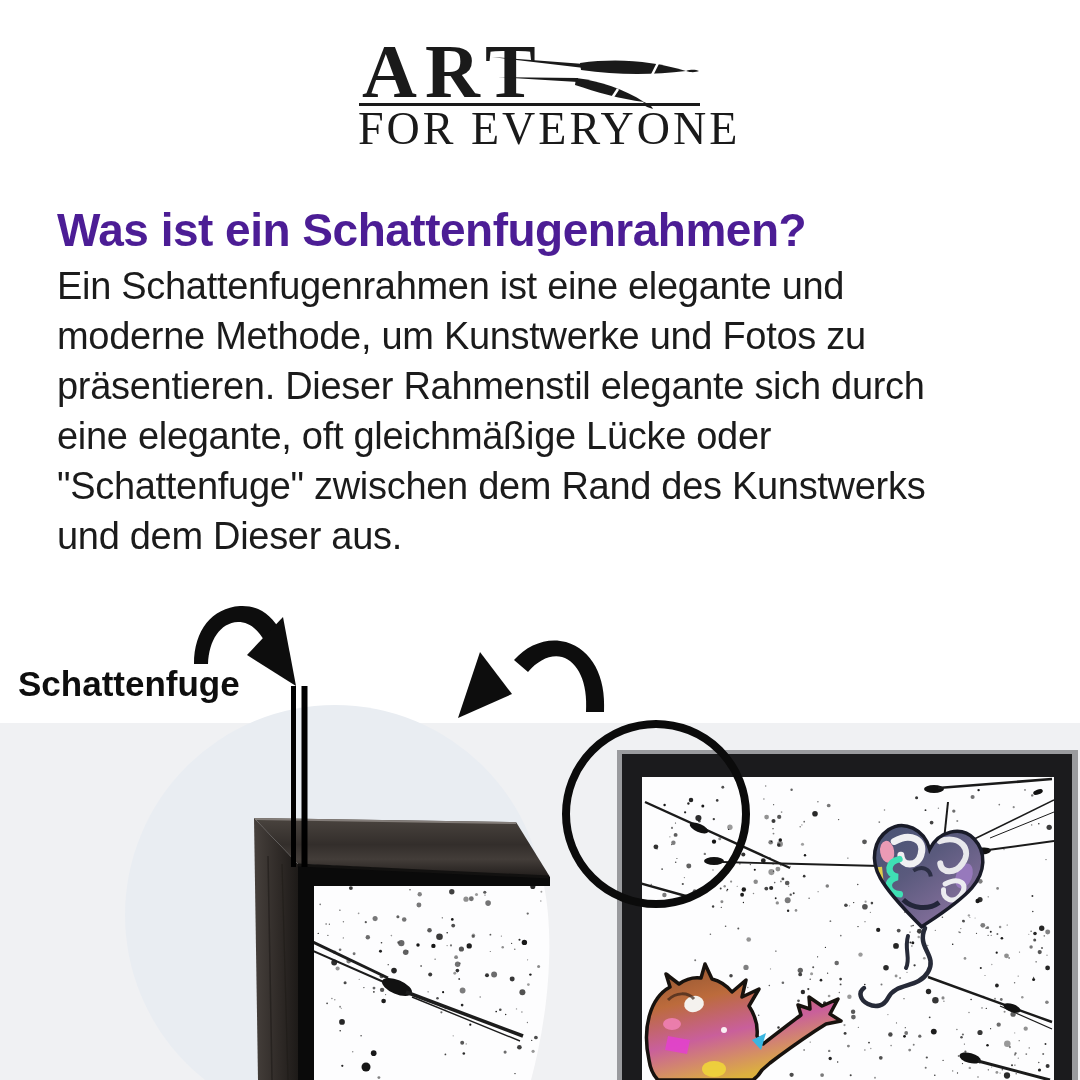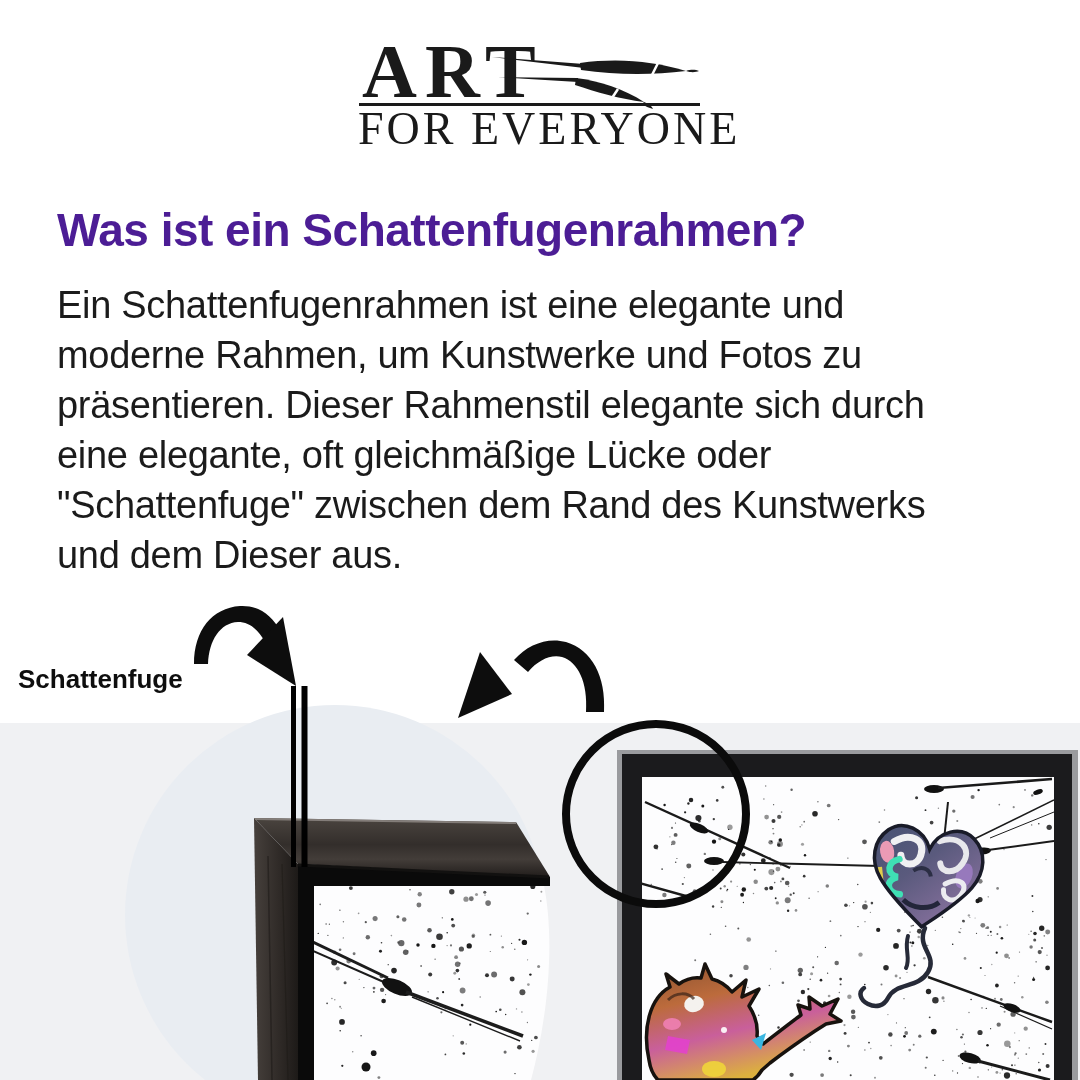--- a/index.html
+++ b/index.html
@@ -10,25 +10,25 @@
   
   .logo-art{left:362px;top:36px;font-family:"Liberation Serif","DejaVu Serif",serif;
             font-size:76px;font-weight:600;letter-spacing:8px;color:#1a1a1a;line-height:70px;}
   .logo-rule{left:359px;top:103px;width:341px;height:3px;background:#1a1a1a;}
   .logo-sub{left:358px;top:106px;font-family:"Liberation Serif","DejaVu Serif",serif;
             font-size:46px;font-weight:500;letter-spacing:3px;color:#1a1a1a;line-height:46px;white-space:nowrap;}
   .logo-brushes{left:486px;top:44px;}
 
   
   .heading{left:57px;top:203px;font-size:46px;font-weight:700;letter-spacing:-0.5px;color:#4c1d95;white-space:nowrap;}
-  .intro{left:57px;top:280px;font-size:38px;font-weight:400;line-height:50px;letter-spacing:-0.3px;color:#1b1b1b;}
+  .intro{left:57px;top:261px;font-size:38px;font-weight:400;line-height:50px;letter-spacing:-0.3px;color:#1b1b1b;}
   .intro div{white-space:nowrap;}
 
   
-  .fuge-label{left:18px;top:664px;font-size:26px;font-weight:700;color:#0e0e0e;white-space:nowrap;}
+  .fuge-label{left:18px;top:664px;font-size:35px;font-weight:700;color:#0e0e0e;white-space:nowrap;}
 
   .scene{left:0;top:600px;}
 </style>
 </head>
 <body>
 
 <div class="stage">
 
   <div class="abs logo-art">ART</div>
   <svg class="abs logo-brushes" width="214" height="66" viewBox="0 0 214 66">
@@ -42,21 +42,21 @@
     </g>
     <path d="M172,19 L166,31" stroke="#ffffff" stroke-width="2.5"></path>
     <path d="M132,45 L126,54" stroke="#ffffff" stroke-width="2.5"></path>
   </svg>
   <div class="abs logo-rule"></div>
   <div class="abs logo-sub">FOR EVERYONE</div>
 
   <div class="abs heading">Was ist ein Schattenfugenrahmen?</div>
   <div class="abs intro">
     <div>Ein Schattenfugenrahmen ist eine elegante und</div>
-    <div>moderne Rahmen, um Kunstwerke und Fotos zu</div>
+    <div>moderne Methode, um Kunstwerke und Fotos zu</div>
     <div>präsentieren. Dieser Rahmenstil elegante sich durch</div>
     <div>eine elegante, oft gleichmäßige Lücke oder</div>
     <div>"Schattenfuge" zwischen dem Rand des Kunstwerks</div>
     <div>und dem Dieser aus.</div>
   </div>
 
   <div class="abs fuge-label">Schattenfuge</div>
 
   <svg class="abs scene" width="1080" height="480" viewBox="0 600 1080 480">
     <defs>

